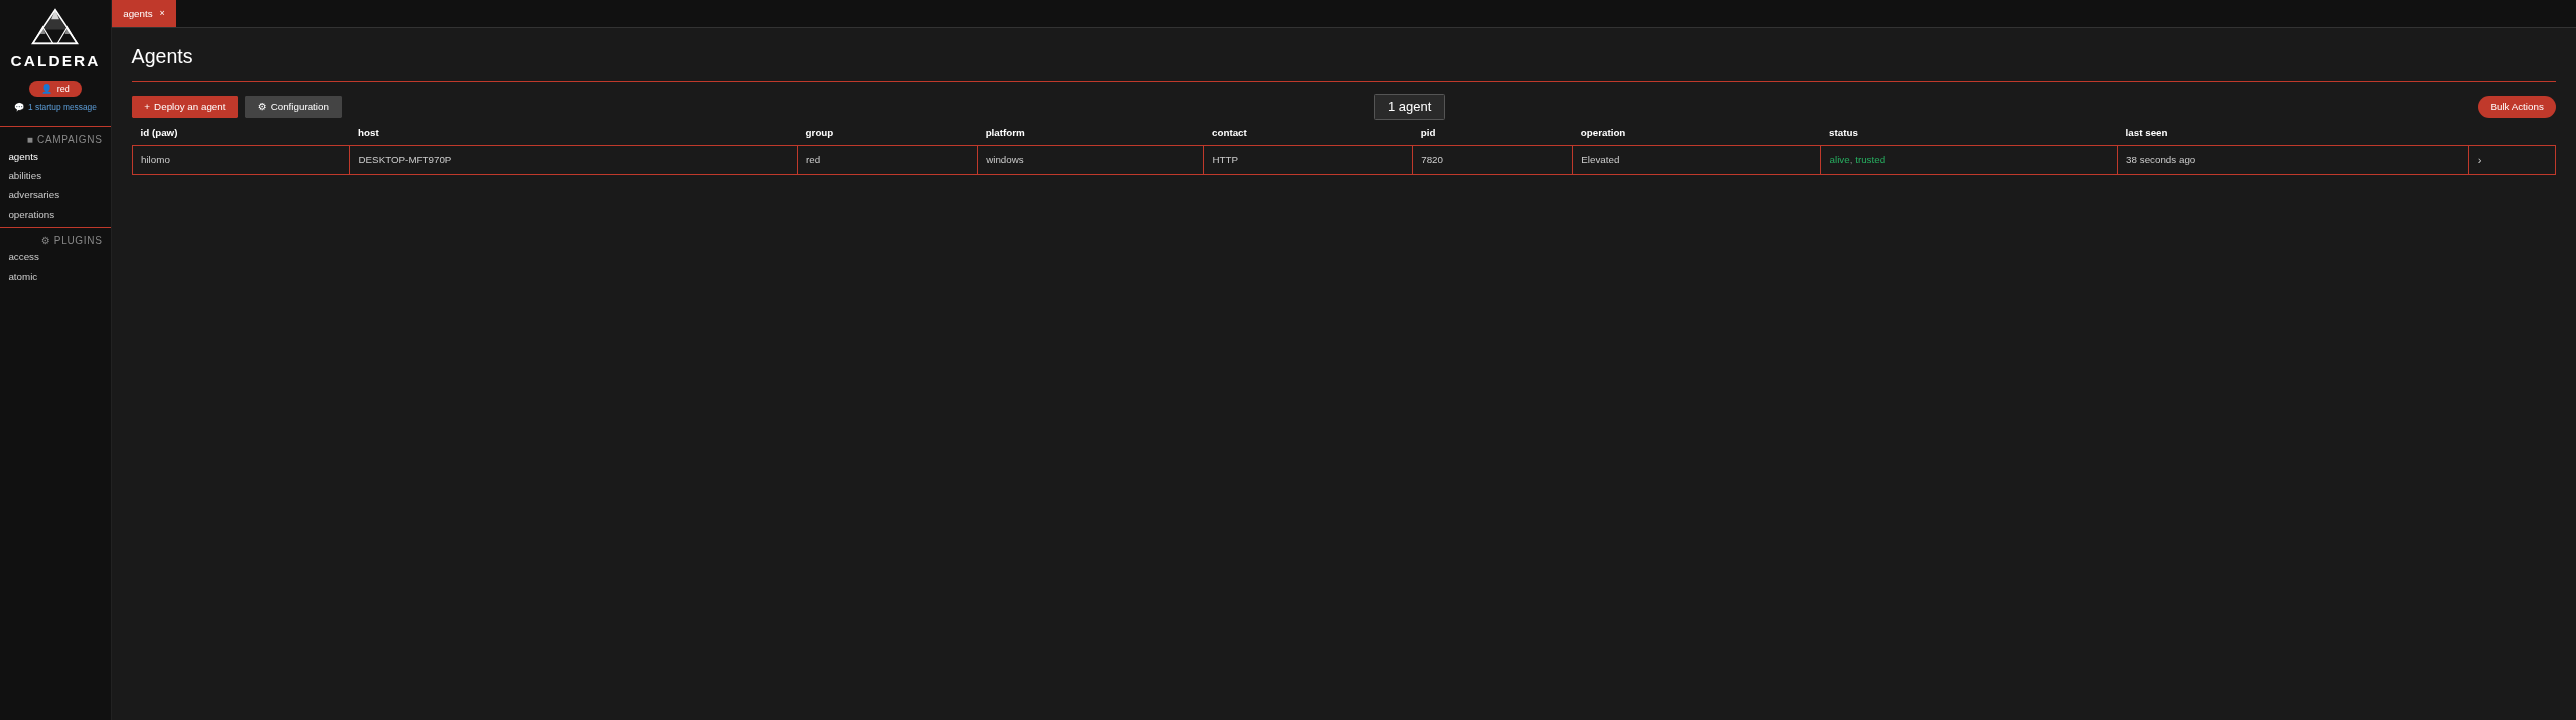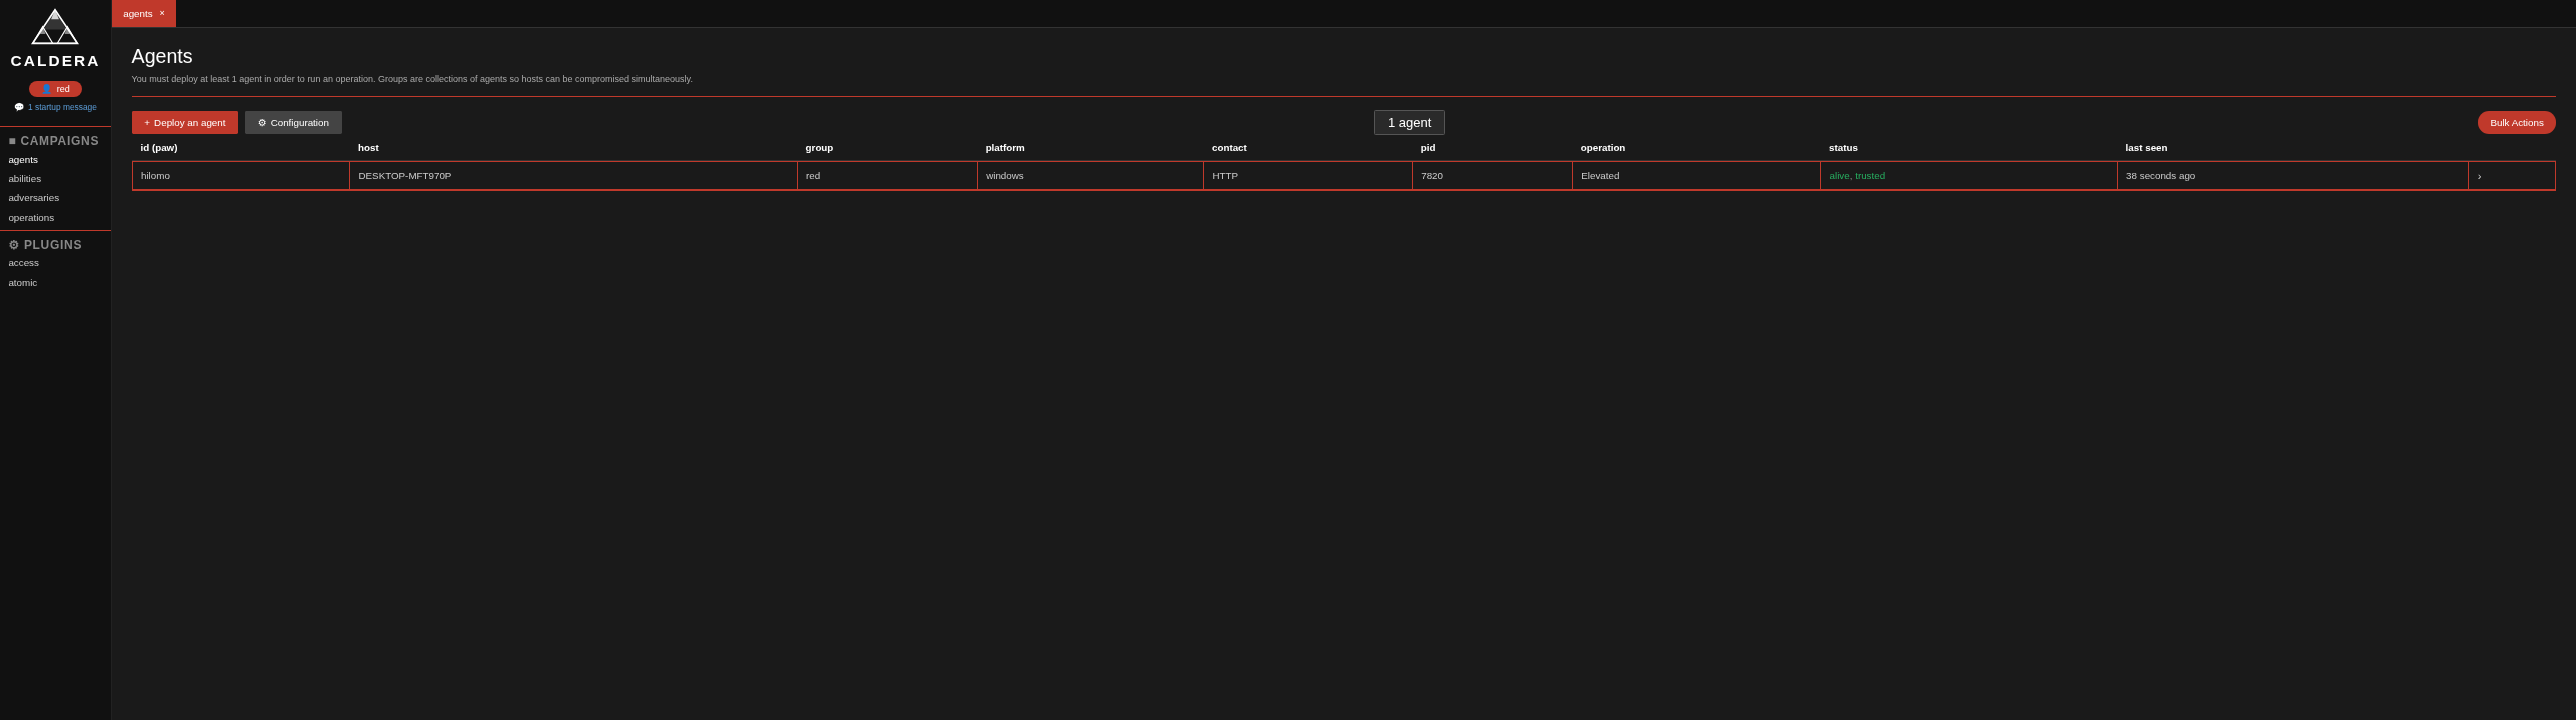--- a/index.html
+++ b/index.html
@@ -21,20 +21,21 @@
     
     .sidebar {
       width: 112px;
       min-width: 112px;
       background-color: #111111;
       display: flex;
       flex-direction: column;
       align-items: center;
       padding-top: 7px;
       border-right: 0.7px solid #222;
+      text-align: right;
     }
 
     .sidebar-logo {
       display: flex;
       flex-direction: column;
       align-items: center;
       margin-bottom: 11.2px;
     }
 
     .logo-icon {
@@ -75,22 +76,22 @@
 
     .sidebar-divider {
       width: 100%;
       border: none;
       border-top: 0.7px solid #c0392b;
       margin: 2.8px 0;
     }
 
     .sidebar-section-label {
       color: #888;
-      font-size: 12px;
-      font-weight: 700;
+      font-size: 10px;
+      font-weight: 400;
       letter-spacing: 0.7px;
       width: 100%;
       padding: 4.2px 8.4px 1.4px 8.4px;
       text-transform: uppercase;
     }
 
     .sidebar-item {
       width: 100%;
       padding: 4.2px 8.4px;
       color: #cccccc;
@@ -342,21 +343,20 @@
 
   <div class="tab-bar">
     <div class="tab">
       <span>agents</span>
       <span class="tab-close">×</span>
     </div>
   </div>
 
   <div class="content">
     <h1 class="page-title">Agents</h1>
-    <p class="page-subtitle">You must deploy at least 1 agent in order to run an operation. Groups are collections of agents so hosts can be compromised simultaneously.</p>
 
     <hr class="red-divider">
 
     <div class="toolbar-wrapper">
       <div style="display:flex;align-items:center;gap:7px;">
         <button class="btn-deploy">
           <span>+</span>
           <span>Deploy an agent</span>
         </button>
         <button class="btn-config">

